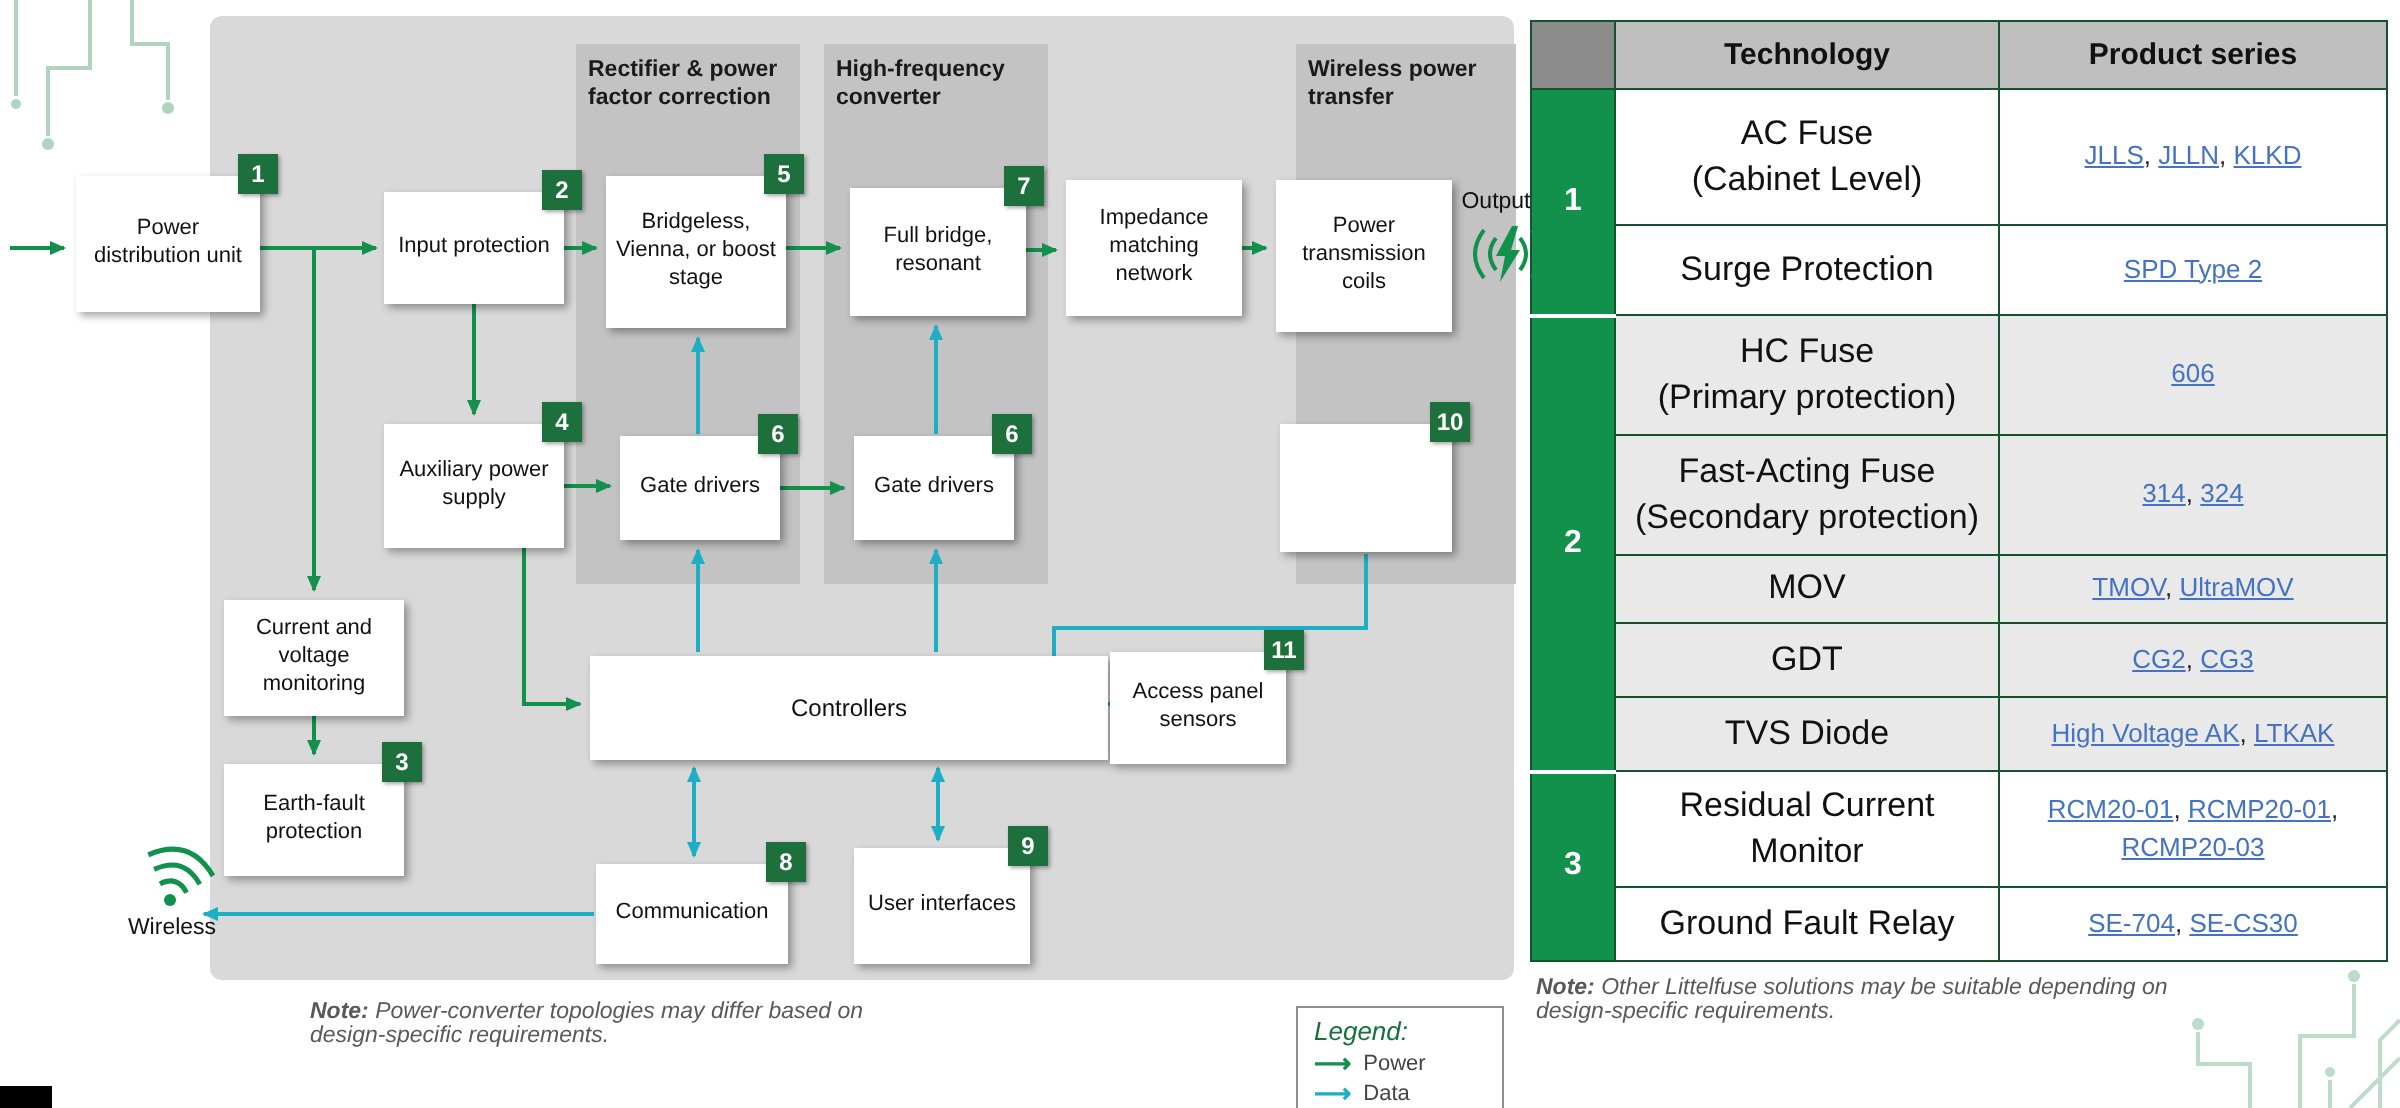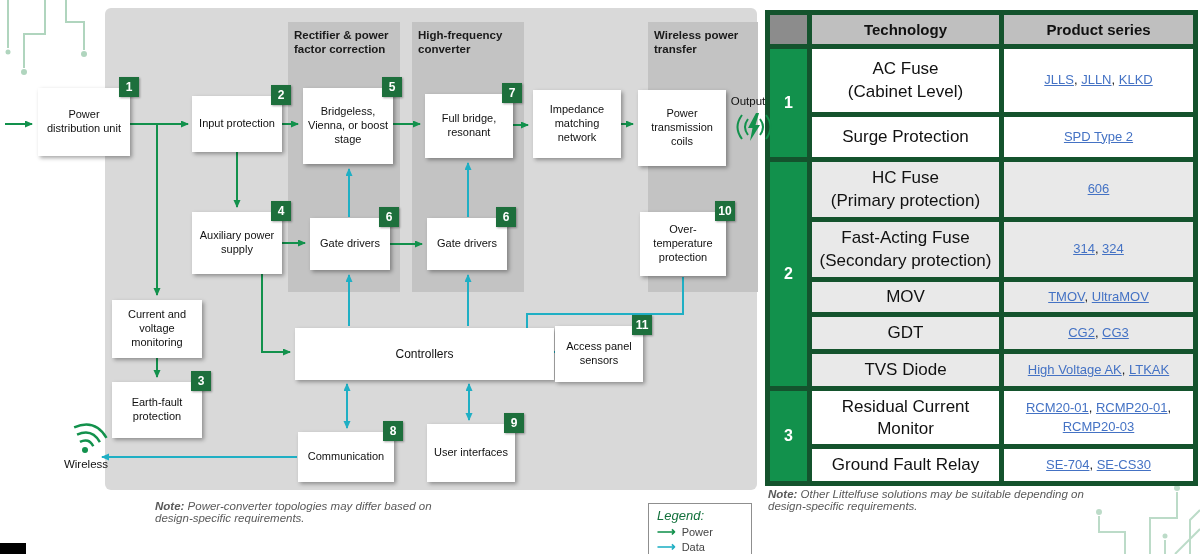--- a/index.html
+++ b/index.html
@@ -28,21 +28,21 @@
   .legend { position: absolute; left: 648px; top: 503px; width: 104px; height: 60px;
             background: #fff; border: 1px solid #8f8f8f; padding: 4px 8px; z-index: 4; }
   .legend-title { font-weight: normal; font-style: italic; font-size: 13px; color: #13713c; }
   .legend-row { display: flex; align-items: center; gap: 6px; font-size: 11px; color: #444; margin-top: 2px; }
   .legend-arrow { font-size: 13px; font-weight: bold; line-height: 1; }
   .legend-arrow.power { color: #12914c; }
   .legend-arrow.data  { color: #1fafc4; }
 
   
   .ptable { position: absolute; left: 765px; top: 10px; border-collapse: collapse; z-index: 3; }
-  .ptable th, .ptable td { border: 5px solid #14532d; }
+  .ptable th, .ptable td { border: 1px solid #14532d; }
   .ptable th { background: #bfbfbf; font-size: 15px; font-weight: bold; color: #111;
                height: 34px; text-align: center; }
   th.corner { background: #8c8c8c; width: 42px; }
   th.col-tech { width: 192px; }
   th.col-prod { width: 194px; }
   td.num { background: #12914c; color: #fff; font-weight: bold; font-size: 16px;
            text-align: center; width: 42px; }
   td.num.gap { border-top: 2px solid #fff; }
   td.tech { font-size: 17px; color: #111; text-align: center; padding: 4px 6px; line-height: 1.3; }
   td.prod { font-size: 13px; text-align: center; padding: 4px 8px; line-height: 1.45; color: #222; }
@@ -160,21 +160,20 @@
   </div>
   <div class="block" style="left:310px;top:218px;width:80px;height:52px">
     <span>Gate drivers</span>
     <span class="badge">6</span>
   </div>
   <div class="block" style="left:427px;top:218px;width:80px;height:52px">
     <span>Gate drivers</span>
     <span class="badge">6</span>
   </div>
   <div class="block" style="left:640px;top:212px;width:86px;height:64px">
-    <span>Over-temperature protection</span>
     <span class="badge">10</span>
   </div>
   <div class="block" style="left:112px;top:300px;width:90px;height:58px">
     <span>Current and voltage monitoring</span>
   </div>
   <div class="block" style="left:112px;top:382px;width:90px;height:56px">
     <span>Earth-fault protection</span>
     <span class="badge">3</span>
   </div>
   <div class="block" style="left:295px;top:328px;width:259px;height:52px;font-size:12px">

